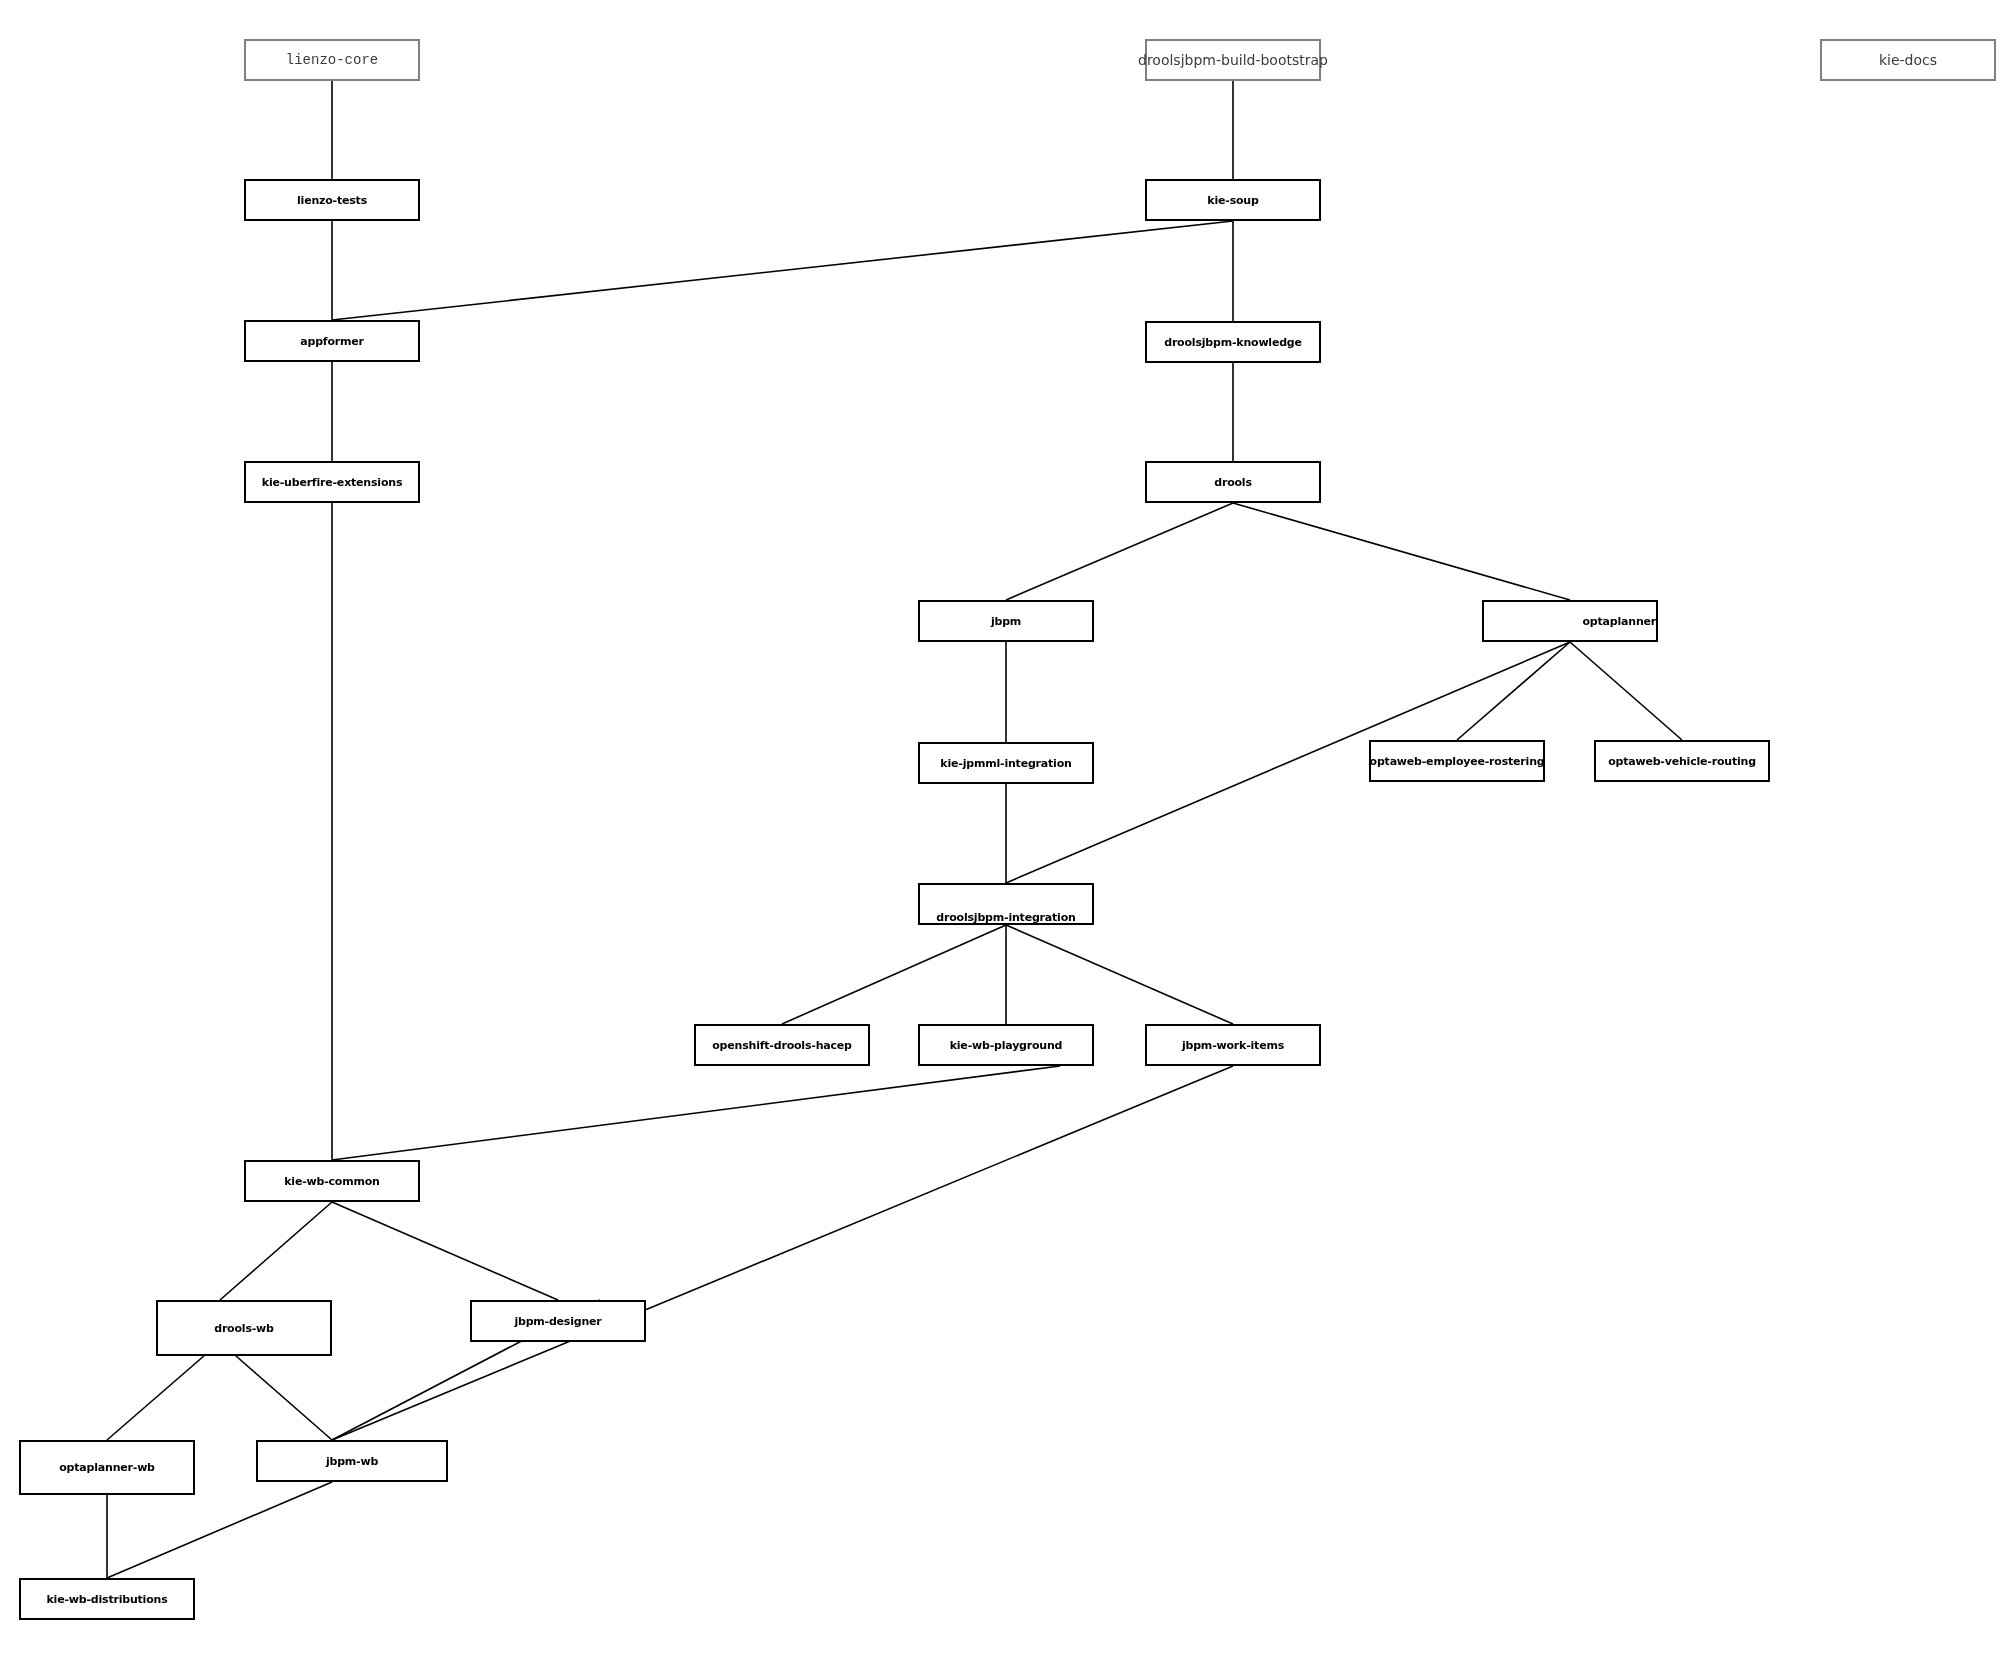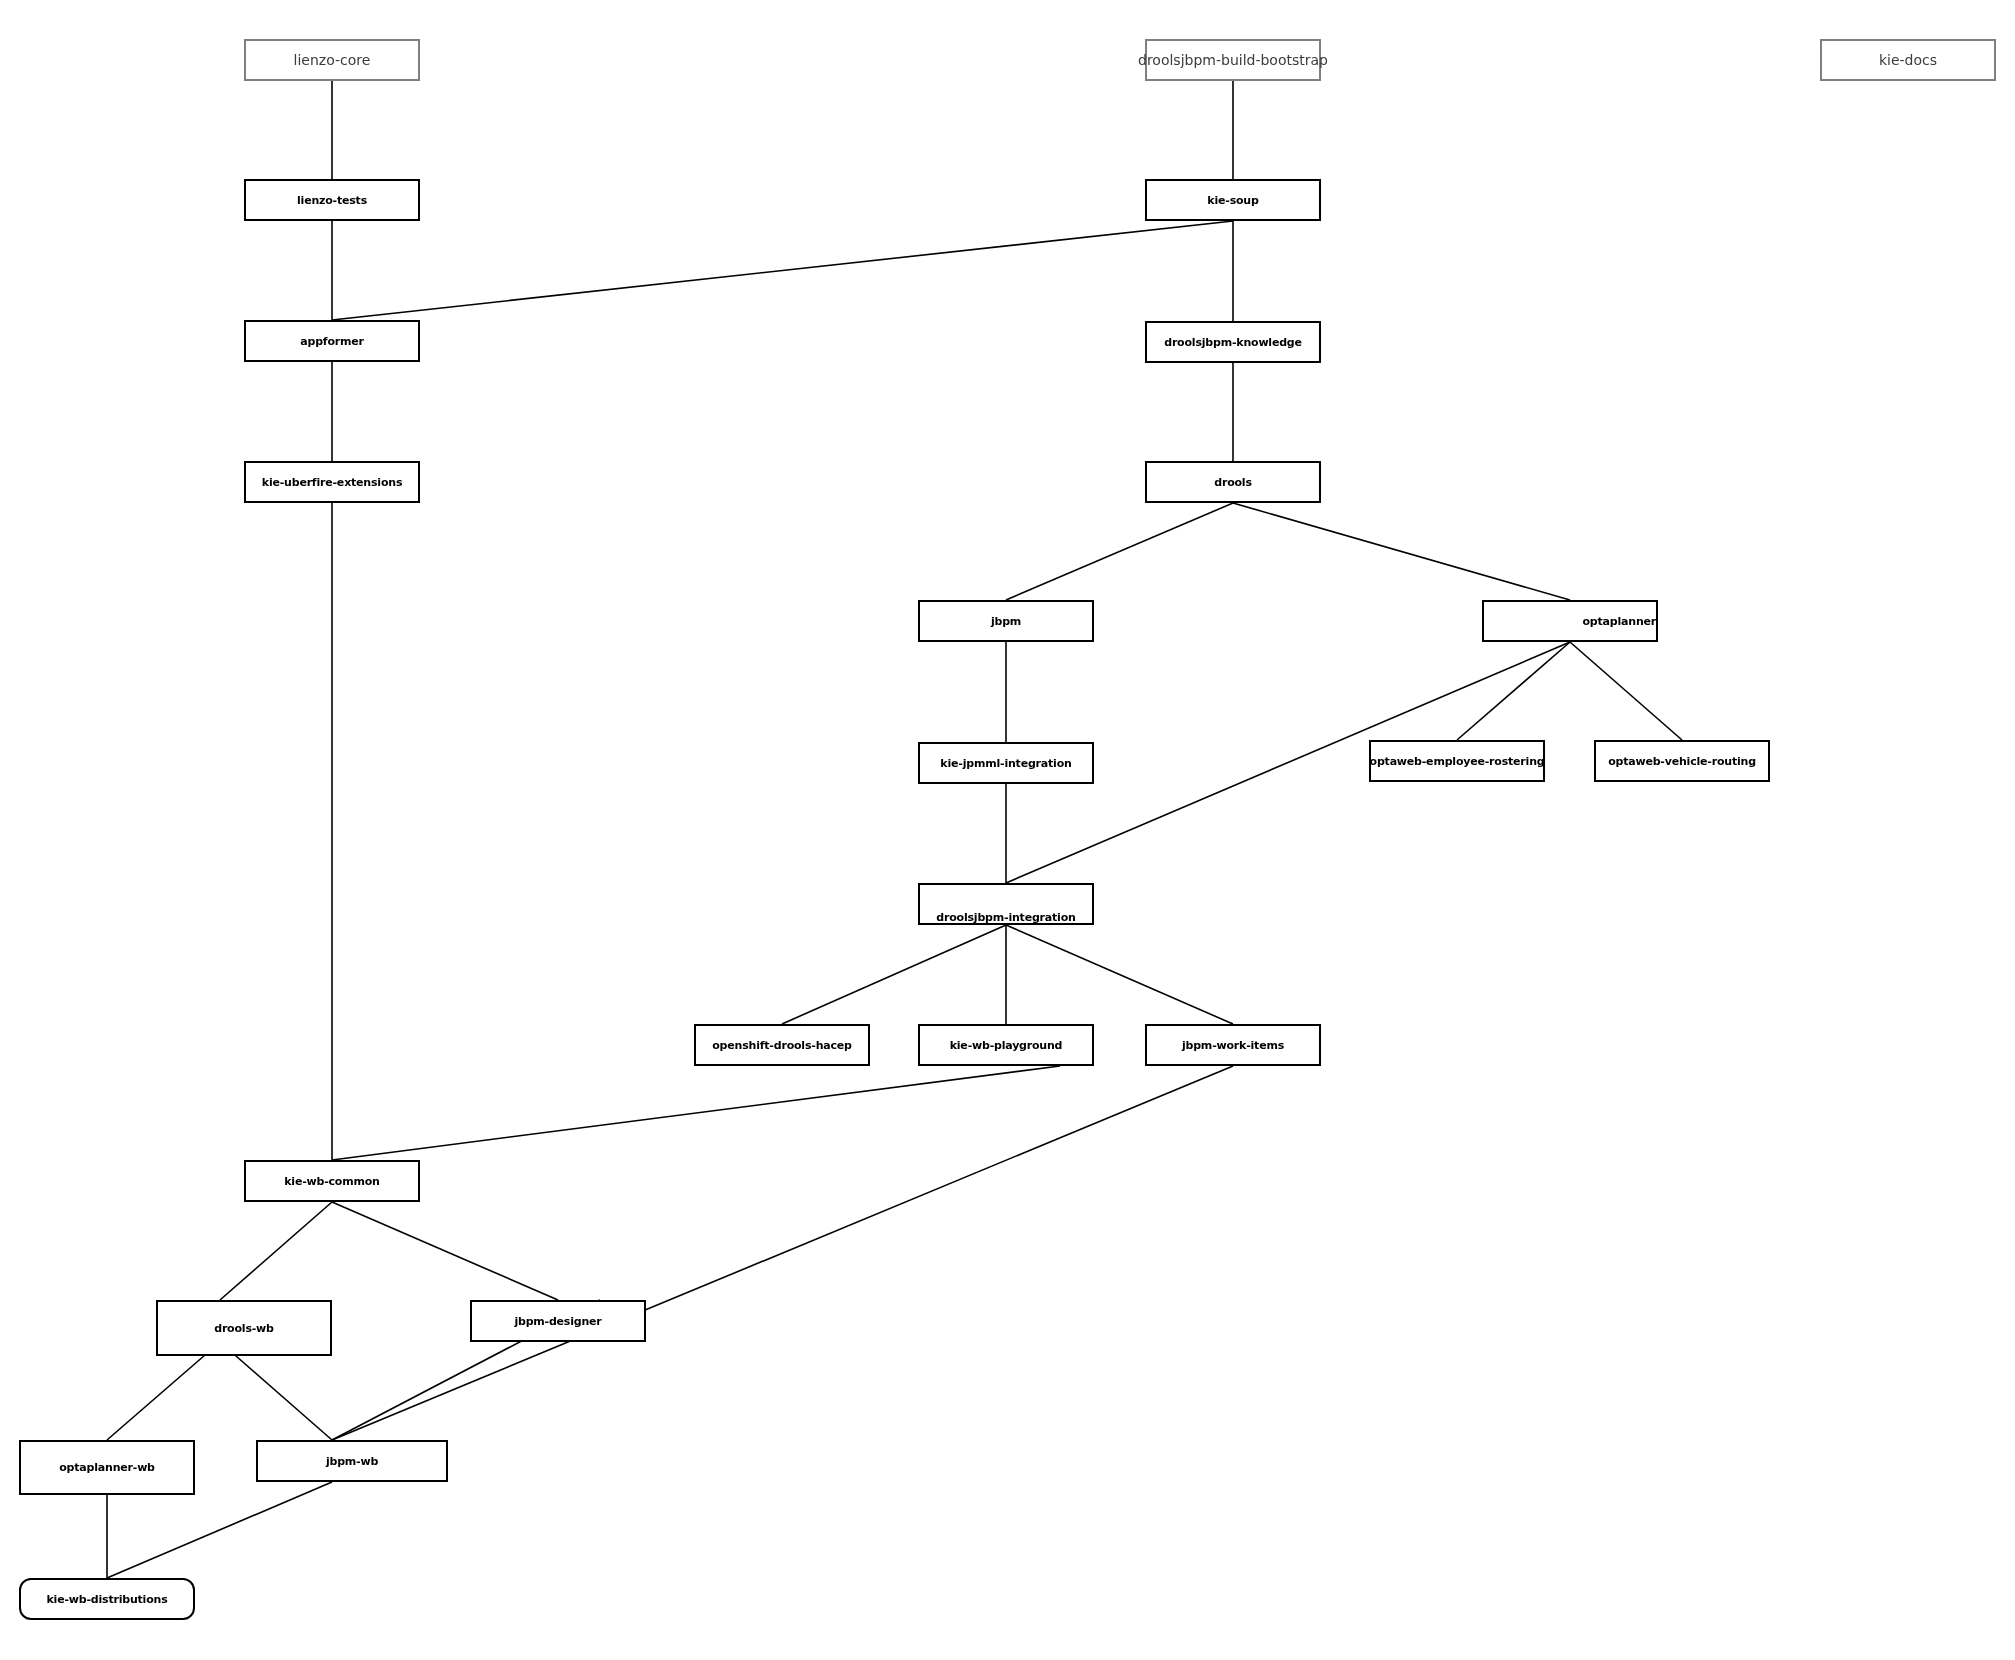--- a/index.html
+++ b/index.html
@@ -77,21 +77,21 @@
       <line x1="332" y1="1202" x2="220" y2="1300" stroke="#000000" stroke-width="1.6"></line>
       <line x1="332" y1="1202" x2="558" y2="1300" stroke="#000000" stroke-width="1.6"></line>
       <line x1="220" y1="1342" x2="107" y2="1440" stroke="#000000" stroke-width="1.6"></line>
       <line x1="220" y1="1342" x2="332" y2="1440" stroke="#000000" stroke-width="1.6"></line>
       <line x1="600" y1="1300" x2="332" y2="1440" stroke="#000000" stroke-width="1.6"></line>
       <line x1="1233" y1="1066" x2="332" y2="1440" stroke="#000000" stroke-width="1.6"></line>
       <line x1="107" y1="1482" x2="107" y2="1578" stroke="#000000" stroke-width="1.6"></line>
       <line x1="332" y1="1482" x2="107" y2="1578" stroke="#000000" stroke-width="1.6"></line>
     </svg>
   <div id="node-layer">
-      <div class="node root" style="left: 244px; top: 39px; width: 176px; height: 42px;">
+      <div class="node root" style="left: 244px; top: 39px; width: 176px; height: 42px; font-family: Liberation Mono, monospace;">
         <span class="node-label">lienzo-core</span>
       </div>
       <div class="node root" style="left: 1145px; top: 39px; width: 176px; height: 42px;">
         <span class="node-label">droolsjbpm-build-bootstrap</span>
       </div>
       <div class="node root" style="left: 1820px; top: 39px; width: 176px; height: 42px;">
         <span class="node-label">kie-docs</span>
       </div>
       <div class="node" style="left: 244px; top: 179px; width: 176px; height: 42px;">
         <span class="node-label">lienzo-tests</span>
@@ -146,17 +146,17 @@
       </div>
       <div class="node" style="left: 470px; top: 1300px; width: 176px; height: 42px; justify-content: center;">
         <span class="node-label">jbpm-designer</span>
       </div>
       <div class="node" style="left: 19px; top: 1440px; width: 176px; height: 55px;">
         <span class="node-label">optaplanner-wb</span>
       </div>
       <div class="node" style="left: 256px; top: 1440px; width: 192px; height: 42px;">
         <span class="node-label">jbpm-wb</span>
       </div>
-      <div class="node" style="left: 19px; top: 1578px; width: 176px; height: 42px; border-radius: 12px;">
+      <div class="node" style="left: 19px; top: 1578px; width: 176px; height: 42px;">
         <span class="node-label">kie-wb-distributions</span>
       </div>
     </div>
 </div>
 
 </body></html>

